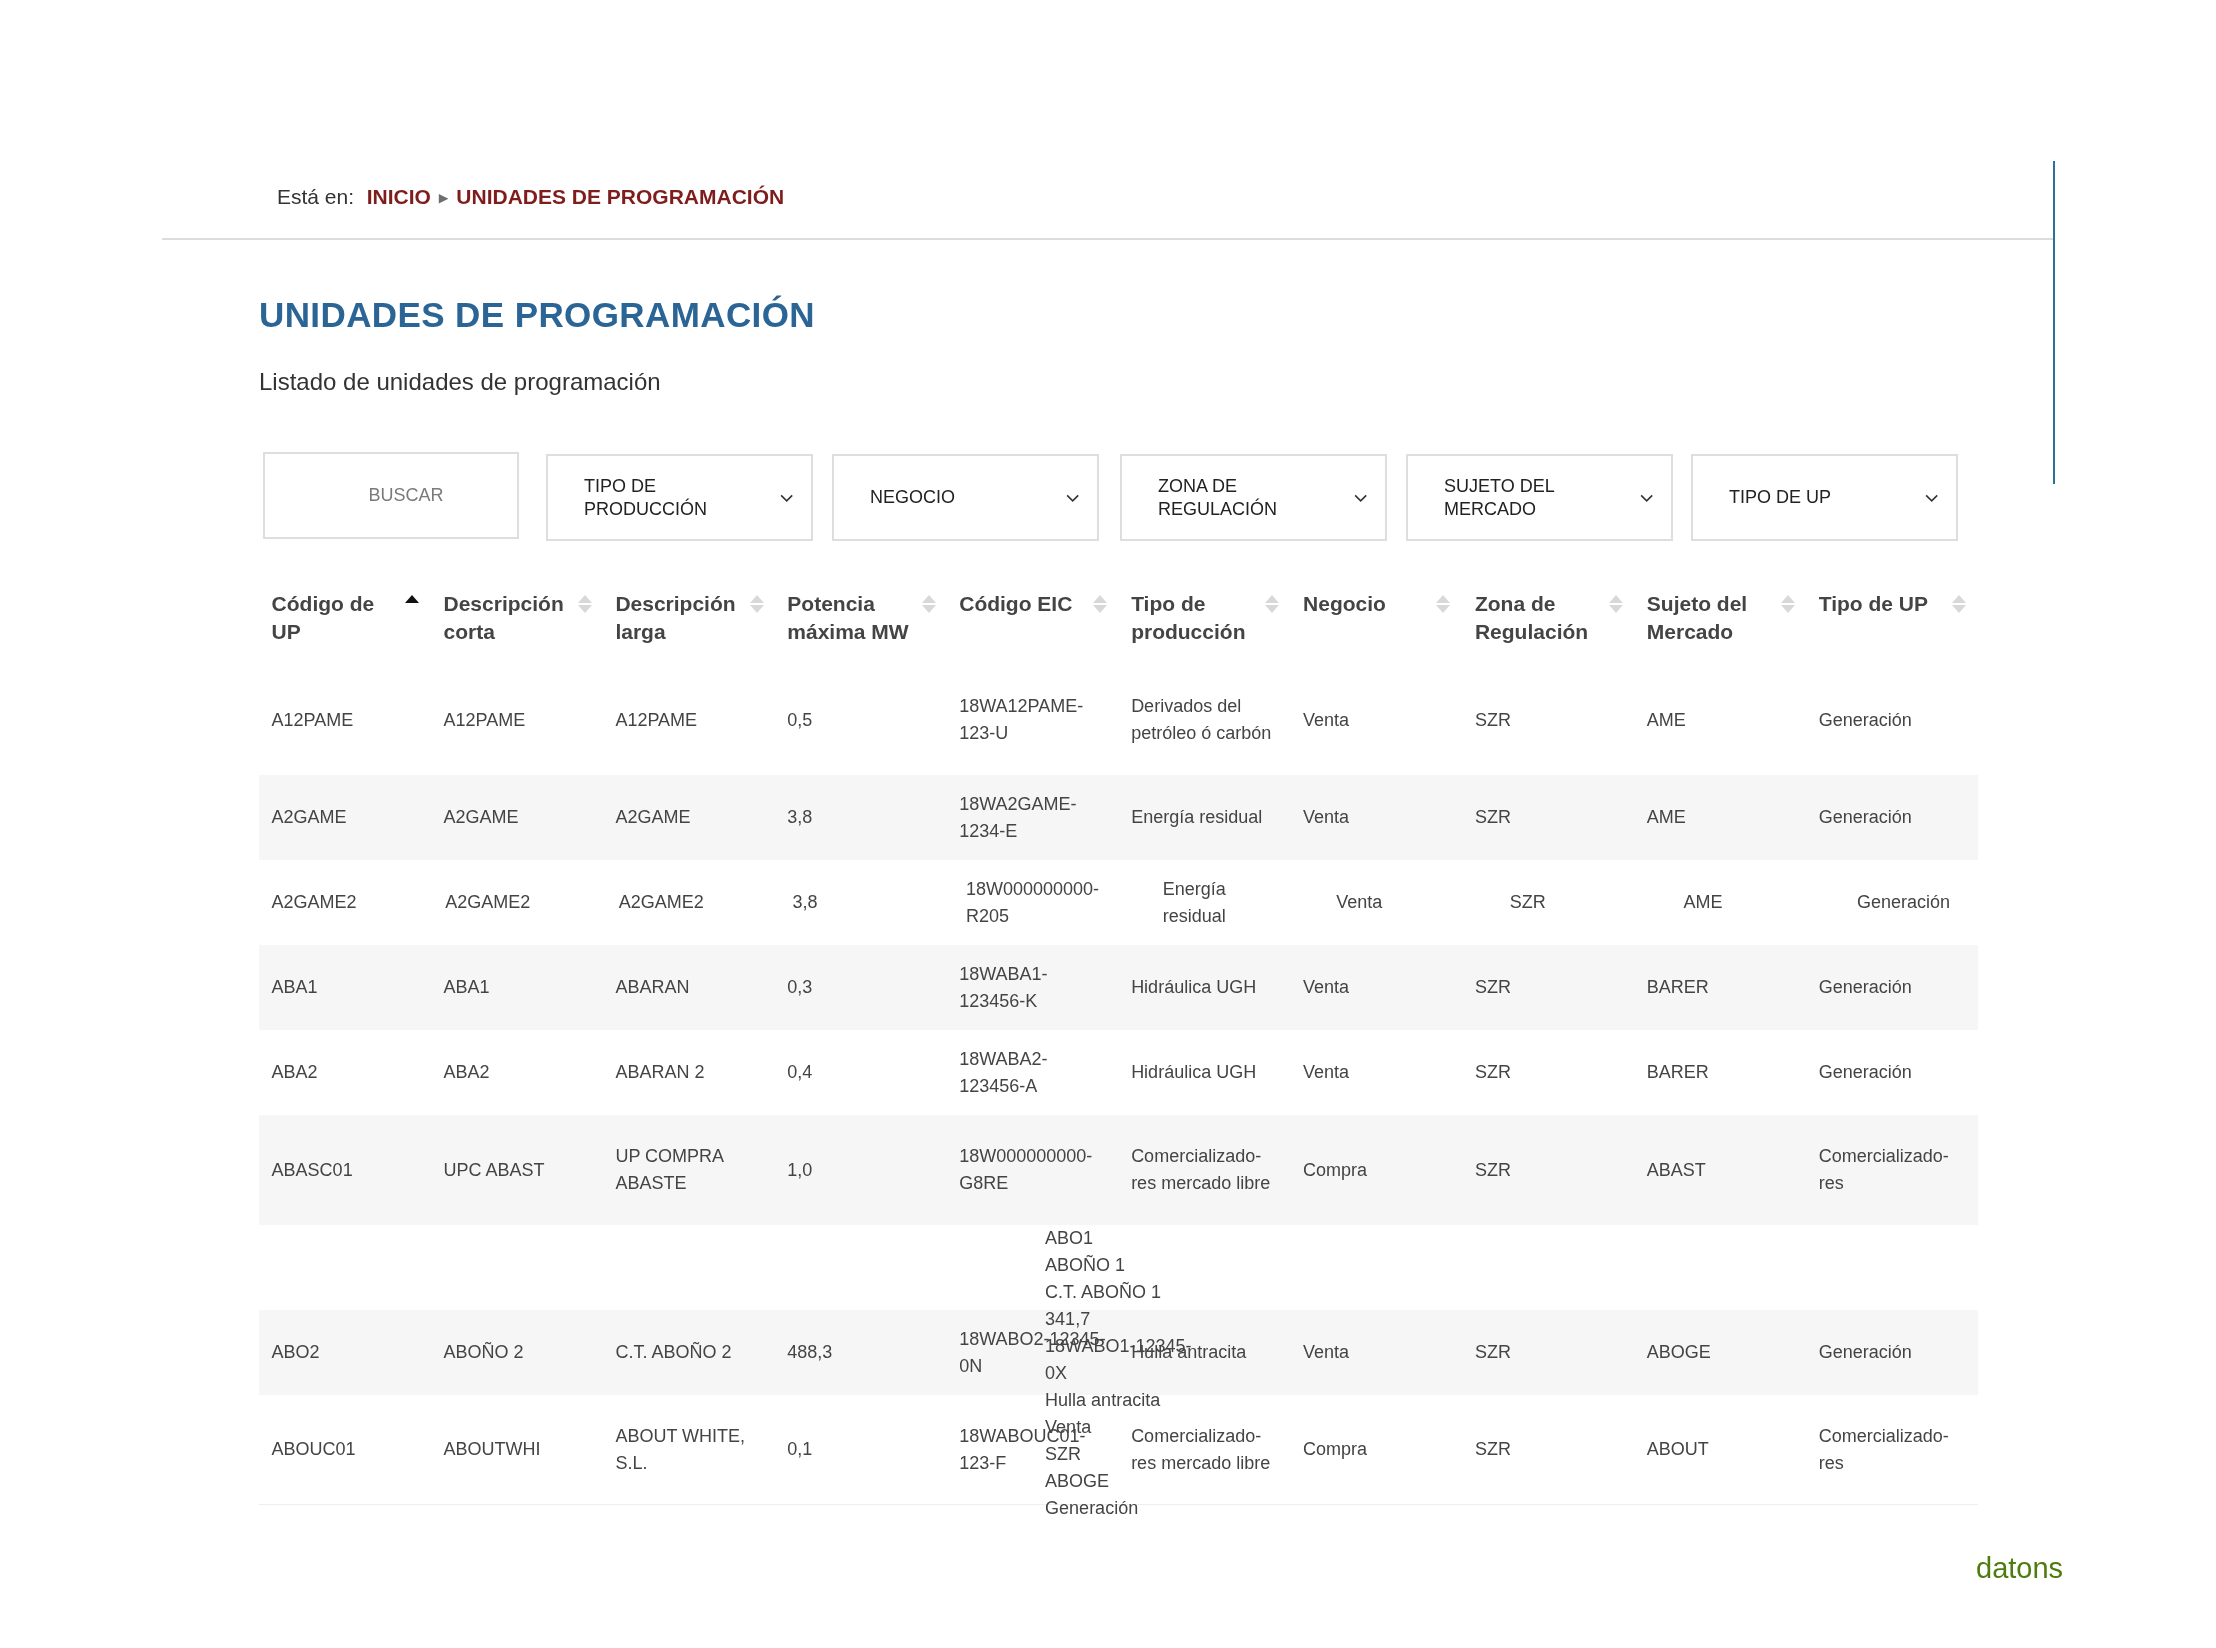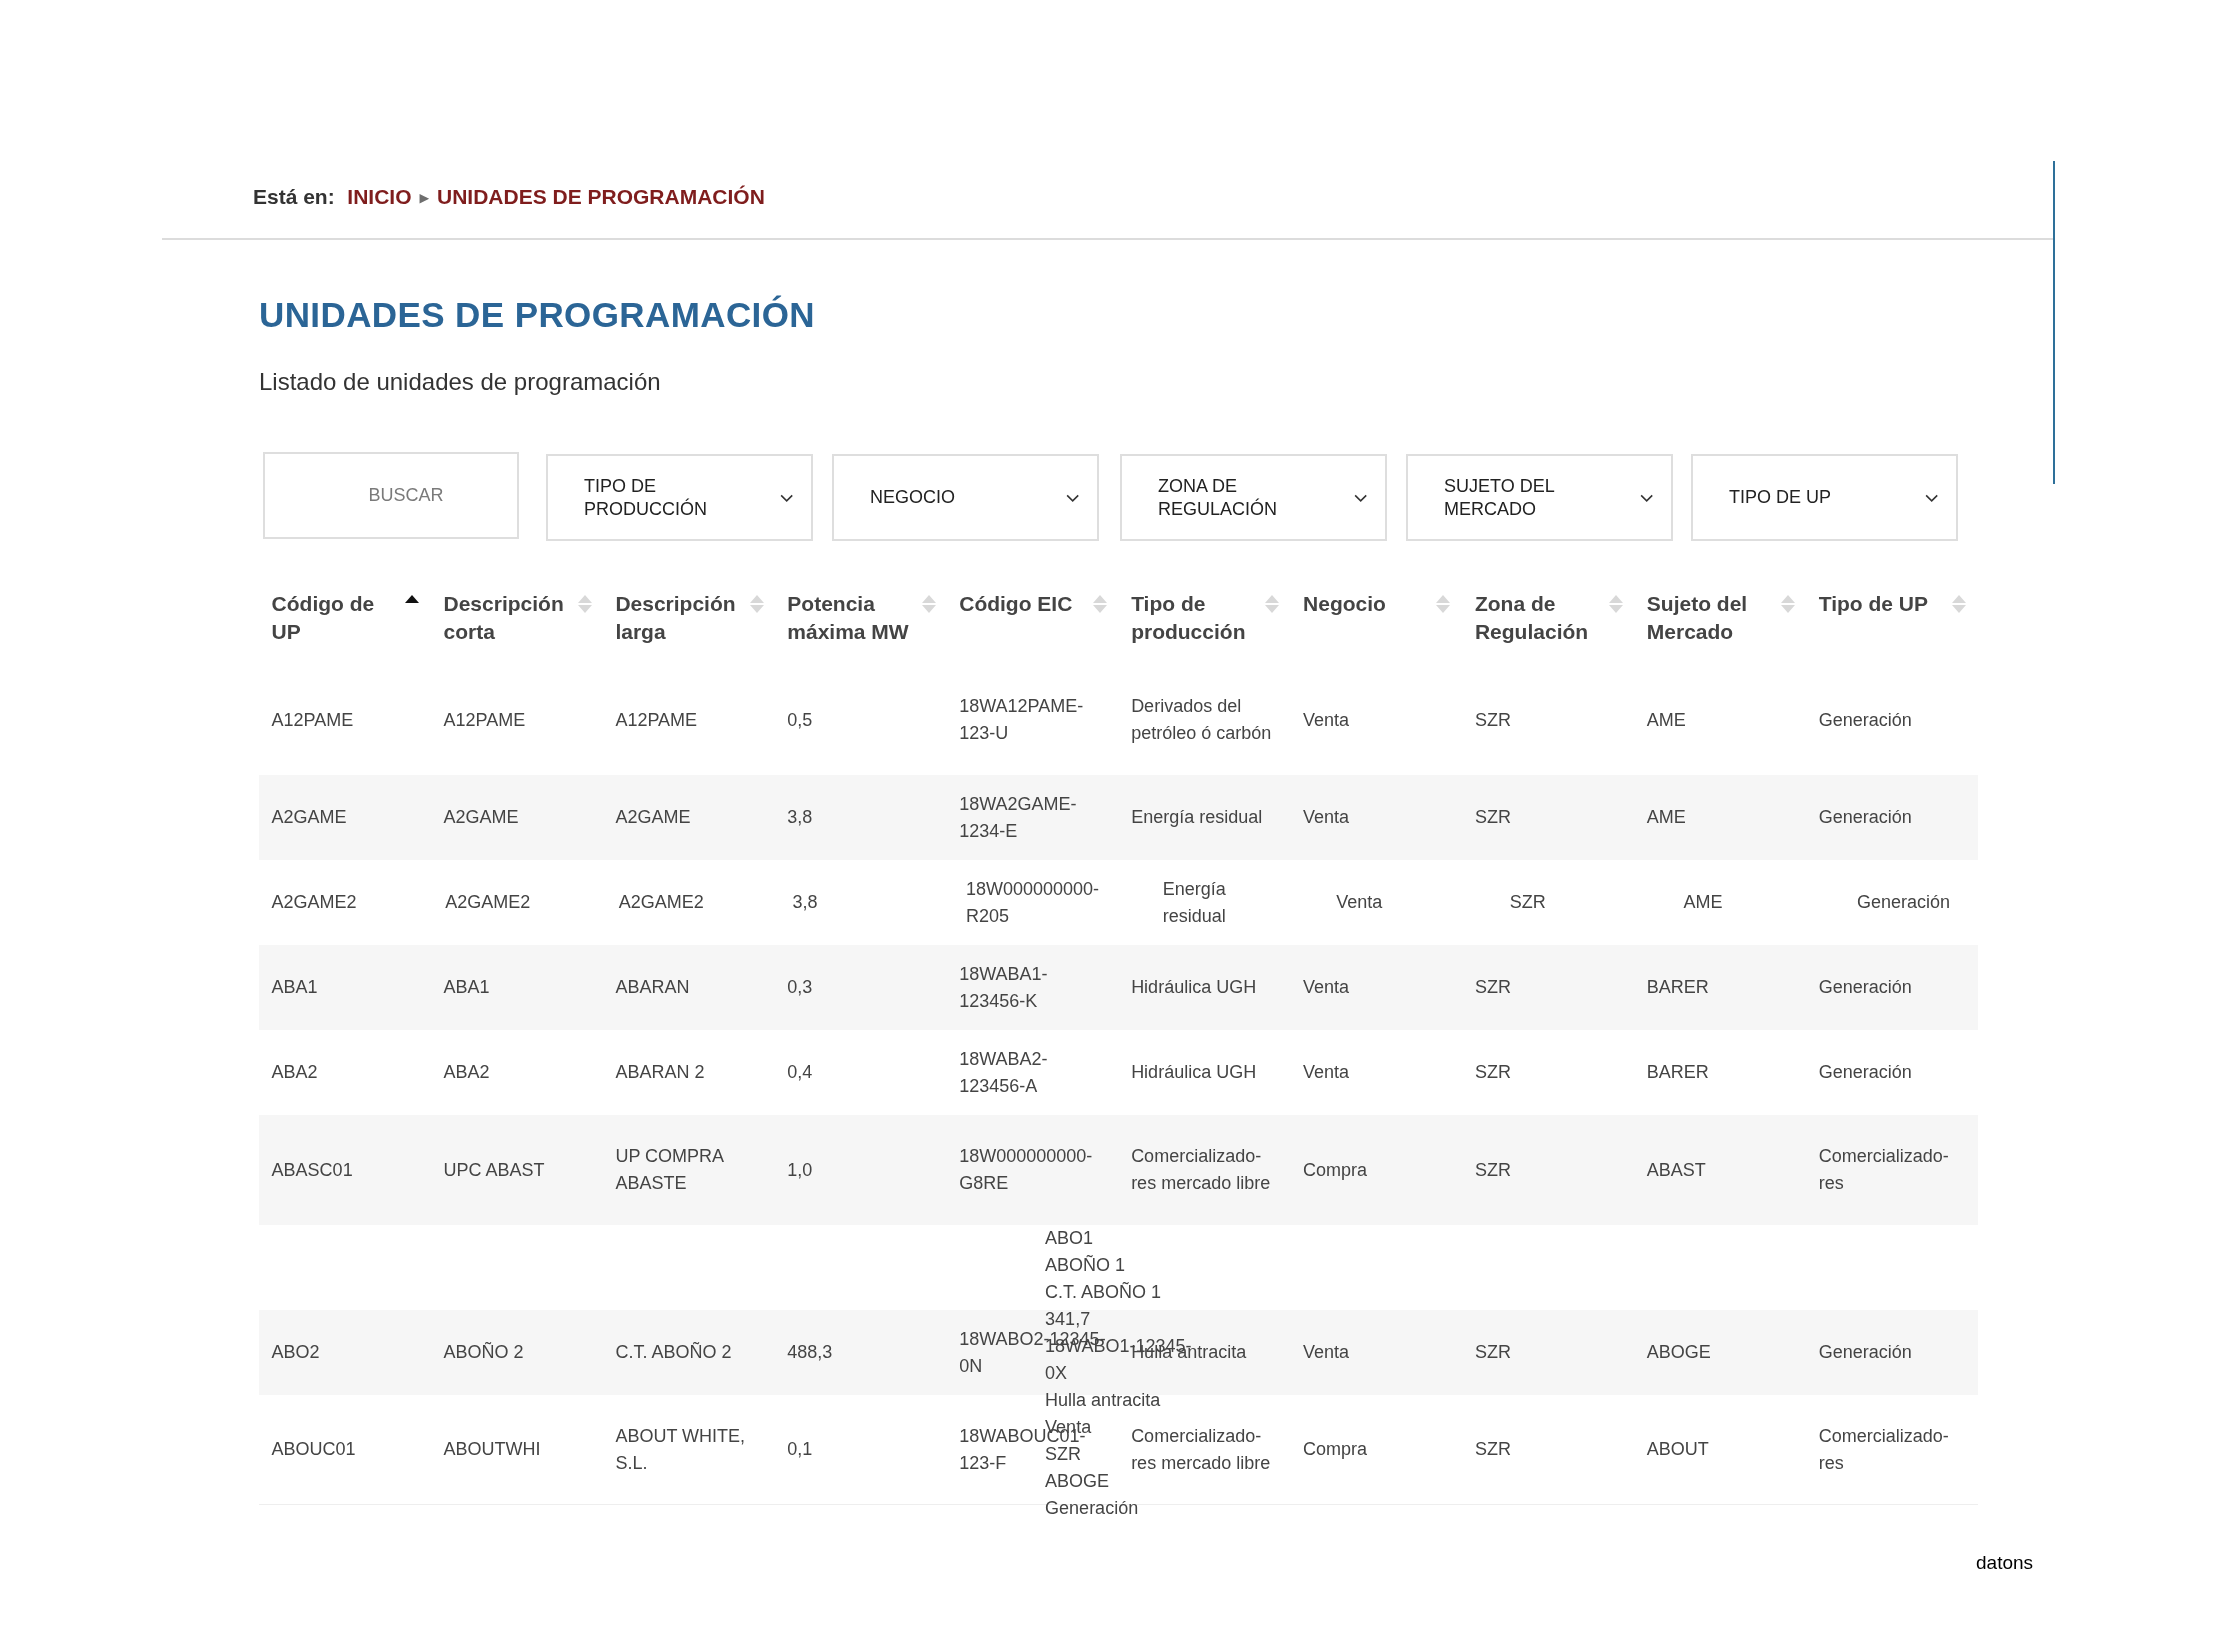--- a/index.html
+++ b/index.html
@@ -1,20 +1,20 @@
 <!DOCTYPE html>
 <html style="font-size:12.6px"><head>
 <meta charset="utf-8">
 <style>
   * { box-sizing: border-box; margin: 0; padding: 0; }
   html, body { width: 2216px; height: 1648px; background: #ffffff; overflow: hidden; }
   body { font-family: "Liberation Sans", sans-serif; color: #444; position: relative; }
 
   .breadcrumb { position: absolute; left: 253px; top: 185px; font-size: 21px; display: flex; align-items: center; gap: 12.6px; }
-  .breadcrumb .lbl { color: #333; font-weight: bold; }
+  .breadcrumb .lbl { color: #333; font-weight: normal; margin-left: 24px; }
   .breadcrumb .crumb { color: #7f1d1d; font-weight: bold; }
   .breadcrumb .sep { color: #6e6e6e; font-size: 12.6px; margin: 0 -4.7px; }
 
   .divider { position: absolute; left: 162px; top: 238px; width: 1891px; height: 2.4px; background: #dcdcdc; }
   .accent-line { position: absolute; left: 2053px; top: 161px; width: 2.4px; height: 323px; background: #2e7099; }
 
   .page-title { position: absolute; left: 259px; top: 295px; font-size: 35px; font-weight: bold; color: #2b6596; letter-spacing: 0.4px; }
   .page-subtitle { position: absolute; left: 259px; top: 368px; font-size: 24px; color: #333; }
 
   .filters { position: absolute; left: 263px; top: 454px; width: 1696px; height: 88px; }
@@ -271,14 +271,14 @@
         <div class="td">18WABOUC01-123-F</div>
         <div class="td">Comercializado-res mercado libre</div>
         <div class="td">Compra</div>
         <div class="td">SZR</div>
         <div class="td">ABOUT</div>
         <div class="td">Comercializado-res</div>
       </div>
     </div>
 </div>
 
-<div style="position:absolute;left:1976px;top:1552px;font-size:19px;color:#000000;">datons</div>
+<div style="position:absolute;left:1976px;top:1552px;font-size:29px;color:#4d7c0f;">datons</div>
 
 
 </body></html>

